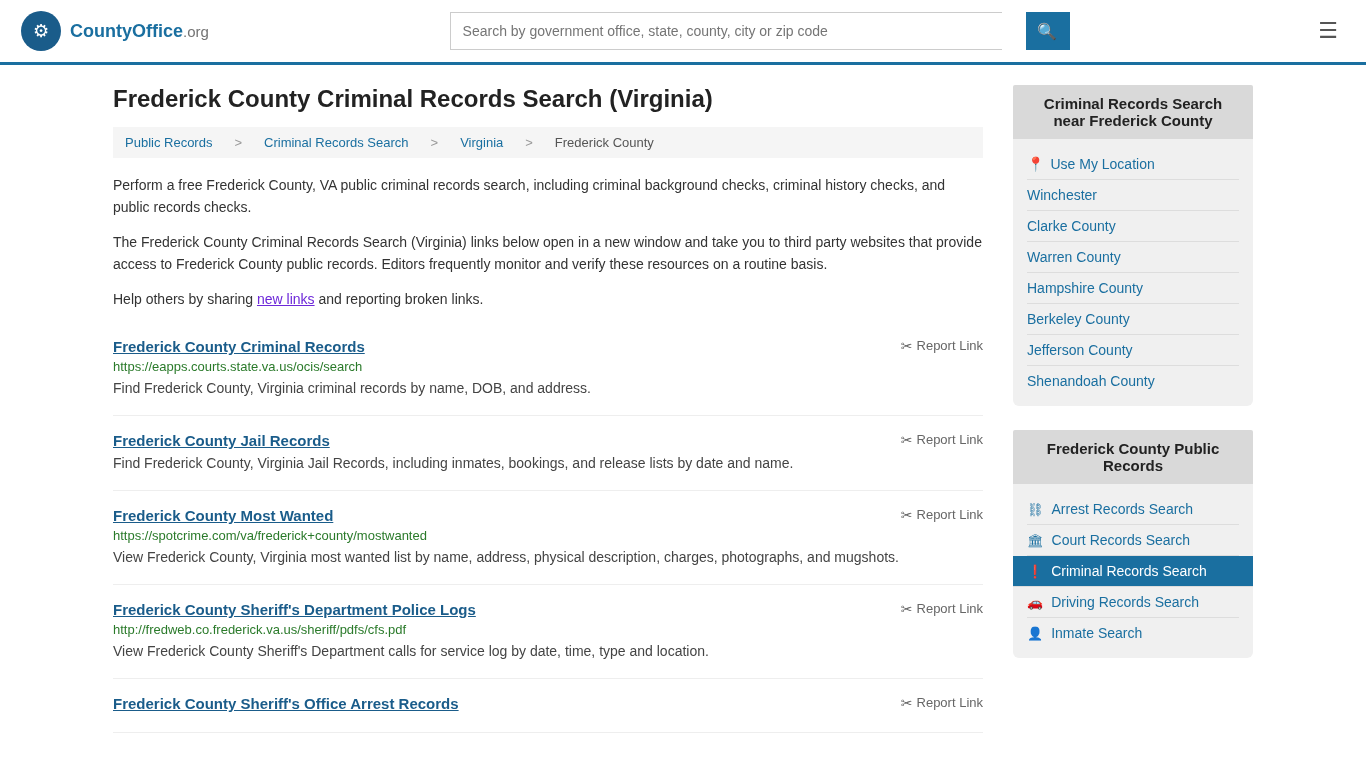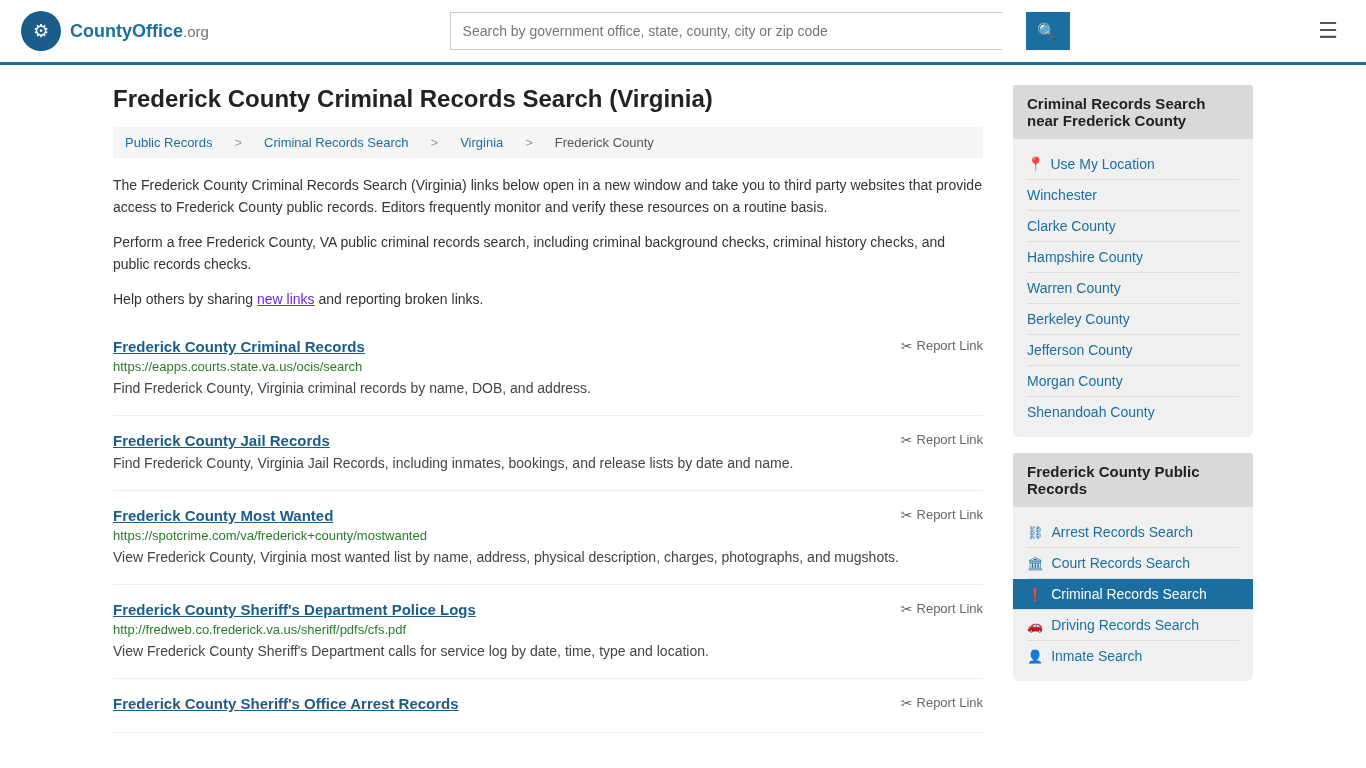--- a/index.html
+++ b/index.html
@@ -140,21 +140,22 @@
     .record-desc {
       font-size: 14px;
       color: #444;
       line-height: 1.5;
     }
 
     
     .sidebar-card {
       background: #f0f0f0;
       border-radius: 6px;
-      margin-bottom: 16px;
+      margin-bottom: 24px;
+      text-align: center;
     }
     .sidebar-card-header {
       background: #d9d9d9;
       padding: 10px 14px;
       font-size: 15px;
       font-weight: bold;
       color: #222;
       border-radius: 2px 2px 0 0;
     }
     .sidebar-card-body {
@@ -224,22 +225,22 @@
     <div class="breadcrumb">
       <a href="#">Public Records</a>
       <span class="breadcrumb-sep">&gt;</span>
       <a href="#">Criminal Records Search</a>
       <span class="breadcrumb-sep">&gt;</span>
       <a href="#">Virginia</a>
       <span class="breadcrumb-sep">&gt;</span>
       <span>Frederick County</span>
     </div>
 
+    <p class="description">Perform a free Frederick County, VA public criminal records search, including criminal background checks, criminal history checks, and public records checks.</p>
     <p class="description">The Frederick County Criminal Records Search (Virginia) links below open in a new window and take you to third party websites that provide access to Frederick County public records. Editors frequently monitor and verify these resources on a routine basis.</p>
-    <p class="description">Perform a free Frederick County, VA public criminal records search, including criminal background checks, criminal history checks, and public records checks.</p>
     <p class="description">
       <span>Help others by sharing </span><a href="#">new links</a><span> and reporting broken links.</span>
     </p>
 
     <div id="records-list">
         <div class="record-item">
     <div class="record-header">
       <span class="record-title">Frederick County Criminal Records</span>
       <span class="report-link"><span class="report-icon">✂</span> Report Link</span>
     </div>
@@ -281,25 +282,24 @@
   </div>
 
   <div class="sidebar">
 
     <div class="sidebar-card">
       <div class="sidebar-card-header">Criminal Records Search near Frederick County</div>
       <div class="sidebar-card-body" id="nearby-links">
           <a class="sidebar-link" href="#"><span class="pin-icon">📍</span> Use My Location</a>
           <a class="sidebar-link" href="#">Winchester</a>
           <a class="sidebar-link" href="#">Clarke County</a>
+          <a class="sidebar-link" href="#">Warren County</a>
           <a class="sidebar-link" href="#">Hampshire County</a>
-          <a class="sidebar-link" href="#">Warren County</a>
           <a class="sidebar-link" href="#">Berkeley County</a>
           <a class="sidebar-link" href="#">Jefferson County</a>
-          <a class="sidebar-link" href="#">Morgan County</a>
           <a class="sidebar-link" href="#">Shenandoah County</a>
         </div>
     </div>
 
     <div class="sidebar-card">
       <div class="sidebar-card-header">Frederick County Public Records</div>
       <div class="sidebar-card-body" id="public-records-links">
           <div class="sidebar-record-item">
             <span class="rec-icon">⛓</span>
             <span>Arrest Records Search</span>

